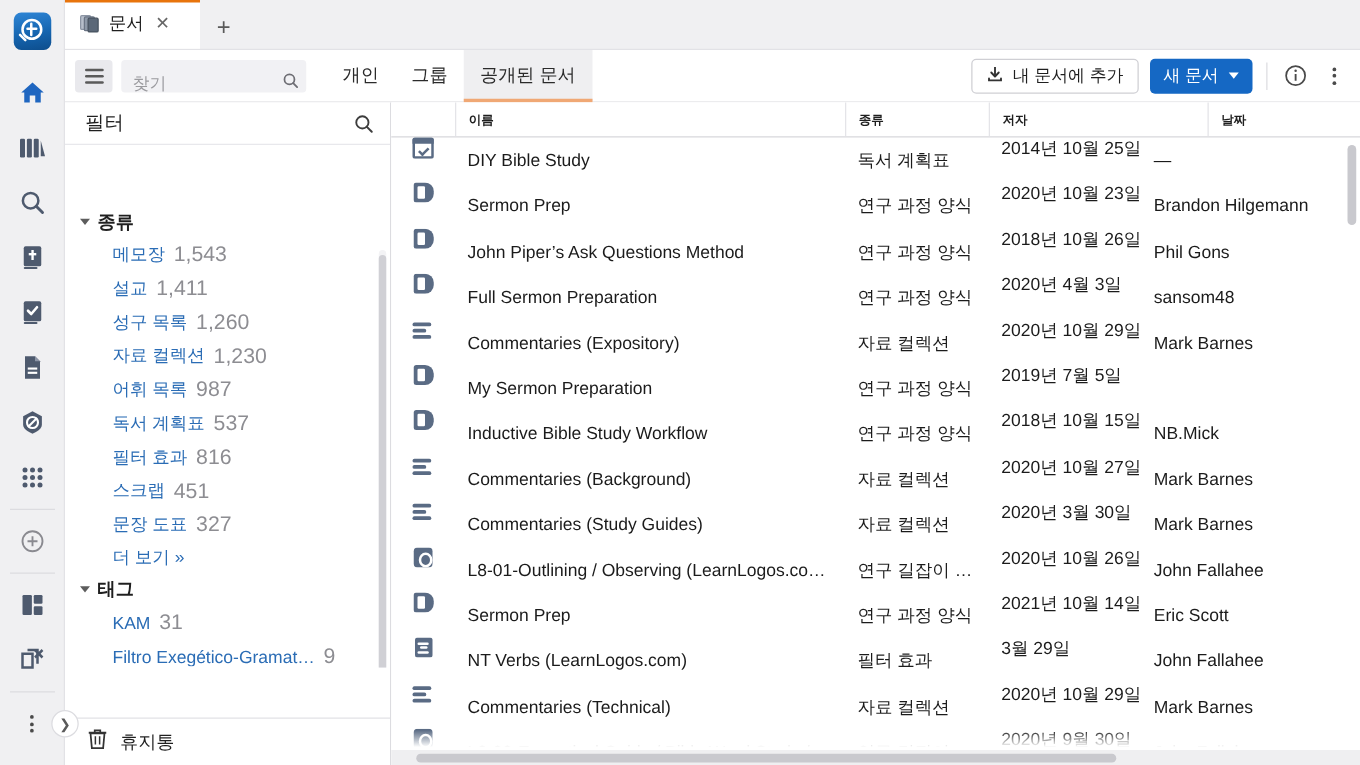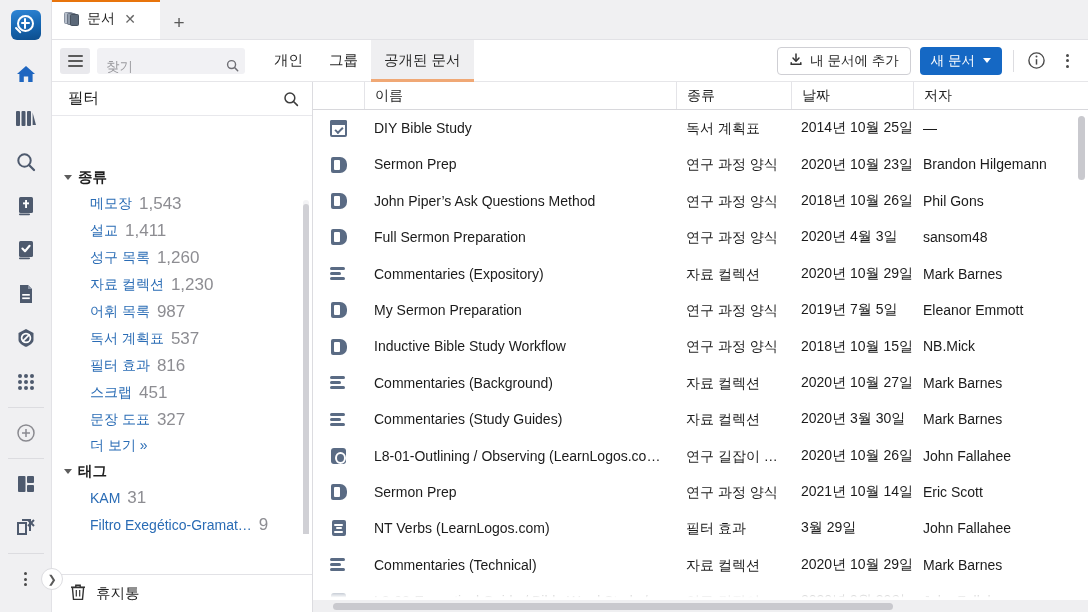--- a/index.html
+++ b/index.html
@@ -182,32 +182,32 @@
     position: absolute; left: -11px; bottom: 22px; width: 22px; height: 22px; border-radius: 50%;
     background: #ffffff; border: 1px solid #dcdce0;
     display: flex; align-items: center; justify-content: center; color: #5a5a5a; font-size: 11px;
     z-index: 5;
   }
 
   
   .table-wrap { flex: 1 1 auto; display: flex; flex-direction: column; min-width: 0; background: #fff; position: relative; }
   .thead {
     display: flex; height: 28px; flex: 0 0 28px; align-items: stretch;
-    border-bottom: 1px solid #d8d8dc; background: #fff; font-size: 14px; color: #1f1f1f; font-weight: 400;
+    border-bottom: 1px solid #d8d8dc; background: #fff; font-size: 10px; color: #1f1f1f; font-weight: 700;
   }
   .th { display: flex; align-items: center; padding-left: 10px; border-left: 1px solid #e4e4e8; }
   .th.first { border-left: none; }
   .col-icon { width: 51px; flex: 0 0 51px; }
   .col-name { width: 312px; flex: 0 0 312px; }
   .col-type { width: 115px; flex: 0 0 115px; }
   .col-date { width: 122px; flex: 0 0 122px; }
   .col-author { flex: 1 1 auto; min-width: 0; }
 
   .tbody { flex: 1 1 auto; overflow: hidden; position: relative; }
-  .row { display: flex; height: 36.4px; align-items: center; font-size: 14px; color: #1b1b1b; }
+  .row { display: flex; height: 36.4px; align-items: flex-start; font-size: 14px; color: #1b1b1b; }
   .cell { display: flex; align-items: center; white-space: nowrap; overflow: hidden; }
   .cell.col-icon { justify-content: center; }
   .cell.col-name { padding-left: 10px; text-overflow: ellipsis; display: block; line-height: 36.4px; }
   .cell.col-type { padding-left: 10px; text-overflow: ellipsis; display: block; line-height: 36.4px; }
   .cell.col-date { padding-left: 10px; }
   .cell.col-author { padding-left: 10px; text-overflow: ellipsis; display: block; line-height: 36.4px; }
 
   
   .ri { width: 17px; height: 17px; position: relative; }
   .ri.plan  { border: 2px solid #5a6b84; border-radius: 2px; background: #fff; }
@@ -540,22 +540,22 @@
           </span>
           <span class="lbl">휴지통</span>
         </div>
       </div>
 
       <div class="table-wrap">
         <div class="thead">
           <div class="th col-icon first"></div>
           <div class="th col-name">이름</div>
           <div class="th col-type">종류</div>
+          <div class="th col-author">저자</div>
           <div class="th col-date">날짜</div>
-          <div class="th col-author">저자</div>
         </div>
 
         <div class="tbody">
 
           <div class="row">
             <div class="cell col-icon">
                 <span class="ri plan"></span>
               </div>
             <div class="cell col-name">DIY Bible Study</div>
             <div class="cell col-type">독서 계획표</div>
@@ -607,21 +607,20 @@
             <div class="cell col-author">Mark Barnes</div>
           </div>
 
           <div class="row">
             <div class="cell col-icon">
                 <span class="ri form"></span>
               </div>
             <div class="cell col-name">My Sermon Preparation</div>
             <div class="cell col-type">연구 과정 양식</div>
             <div class="cell col-date">2019년 7월 5일</div>
-            <div class="cell col-author">Eleanor Emmott</div>
           </div>
 
           <div class="row">
             <div class="cell col-icon">
                 <span class="ri form"></span>
               </div>
             <div class="cell col-name">Inductive Bible Study Workflow</div>
             <div class="cell col-type">연구 과정 양식</div>
             <div class="cell col-date">2018년 10월 15일</div>
             <div class="cell col-author">NB.Mick</div>

